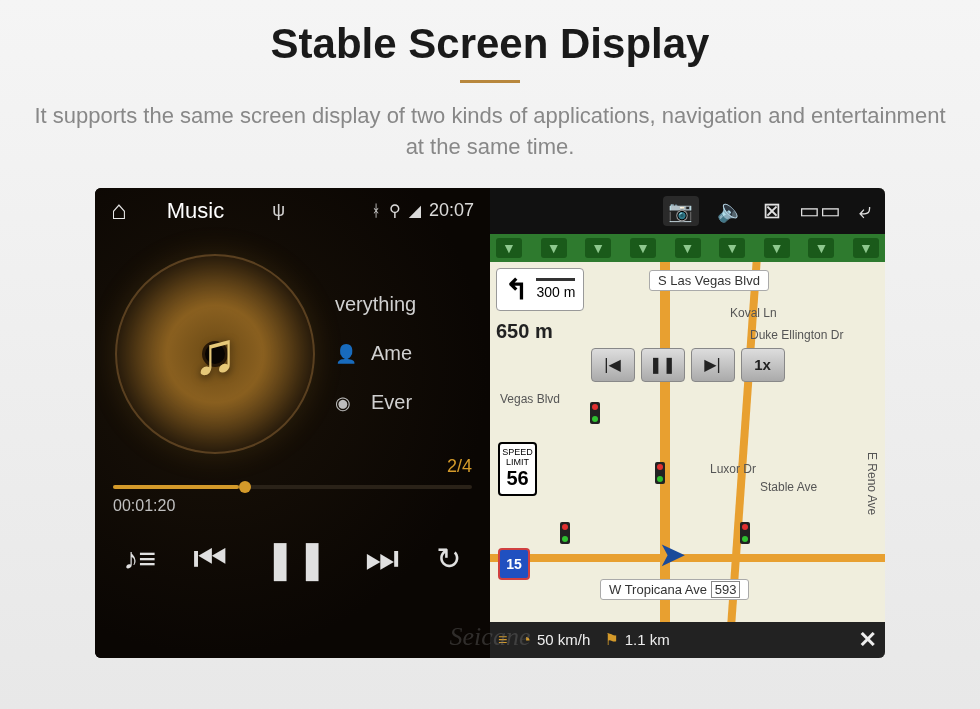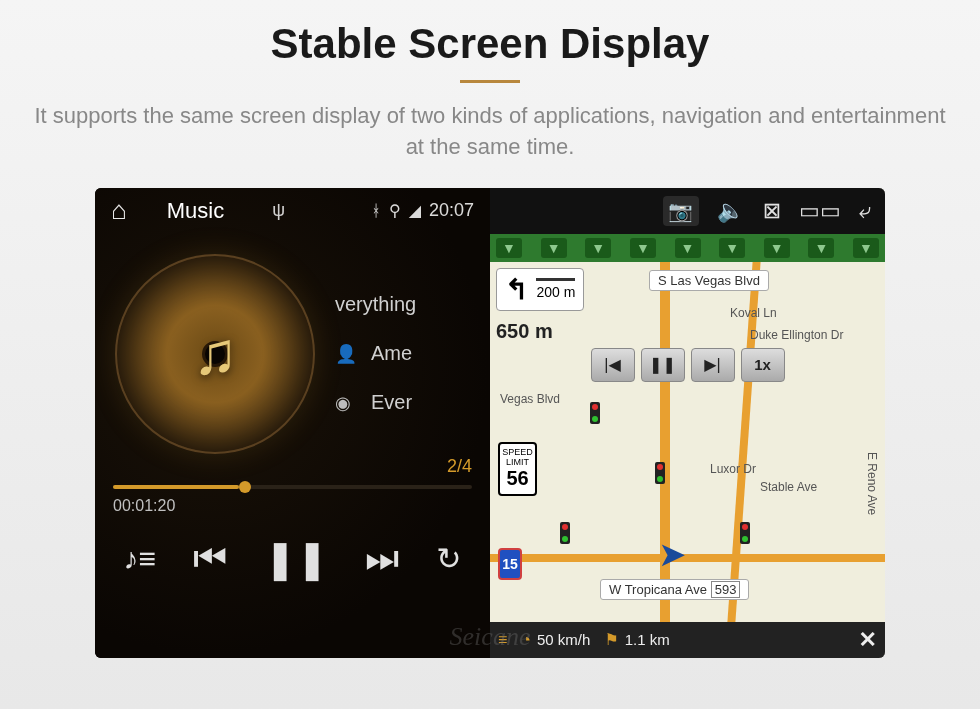--- a/index.html
+++ b/index.html
@@ -244,21 +244,21 @@
   border: 2px solid #000;
   border-radius: 4px;
   text-align: center;
   font-size: 9px;
   padding-top: 3px;
 }
 .speed-num { font-size: 20px; font-weight: bold; }
 .route-sign {
   position: absolute;
   left: 8px; bottom: 42px;
-  width: 24px; height: 32px;
+  width: 32px; height: 32px;
   background: #2050c0;
   border: 2px solid #d04040;
   color: #fff;
   font-size: 14px;
   font-weight: bold;
   display: flex;
   align-items: center;
   justify-content: center;
   border-radius: 4px;
 }
@@ -408,21 +408,21 @@
 
     <div class="map-body">
       <div class="road-v"></div>
       <div class="road-v2"></div>
       <div class="road-h"></div>
 
       <div class="turn-card">
         <span class="turn-arrow">↰</span>
         <div>
           <div style="height:3px;background:#333;margin-bottom:2px"></div>
-          <span class="turn-dist">200 m</span>
+          <span class="turn-dist">300 m</span>
         </div>
       </div>
       <div class="turn-big">650 m</div>
 
       <div class="street-lbl" style="top:8px; left:159px">S Las Vegas Blvd</div>
       <div class="minor-lbl" style="top:44px; left:240px">Koval Ln</div>
       <div class="minor-lbl" style="top:66px; left:260px">Duke Ellington Dr</div>
       <div class="minor-lbl" style="top:130px; left:10px">Vegas Blvd</div>
       <div class="minor-lbl" style="top:200px; left:220px">Luxor Dr</div>
       <div class="minor-lbl" style="top:218px; left:270px">Stable Ave</div>

